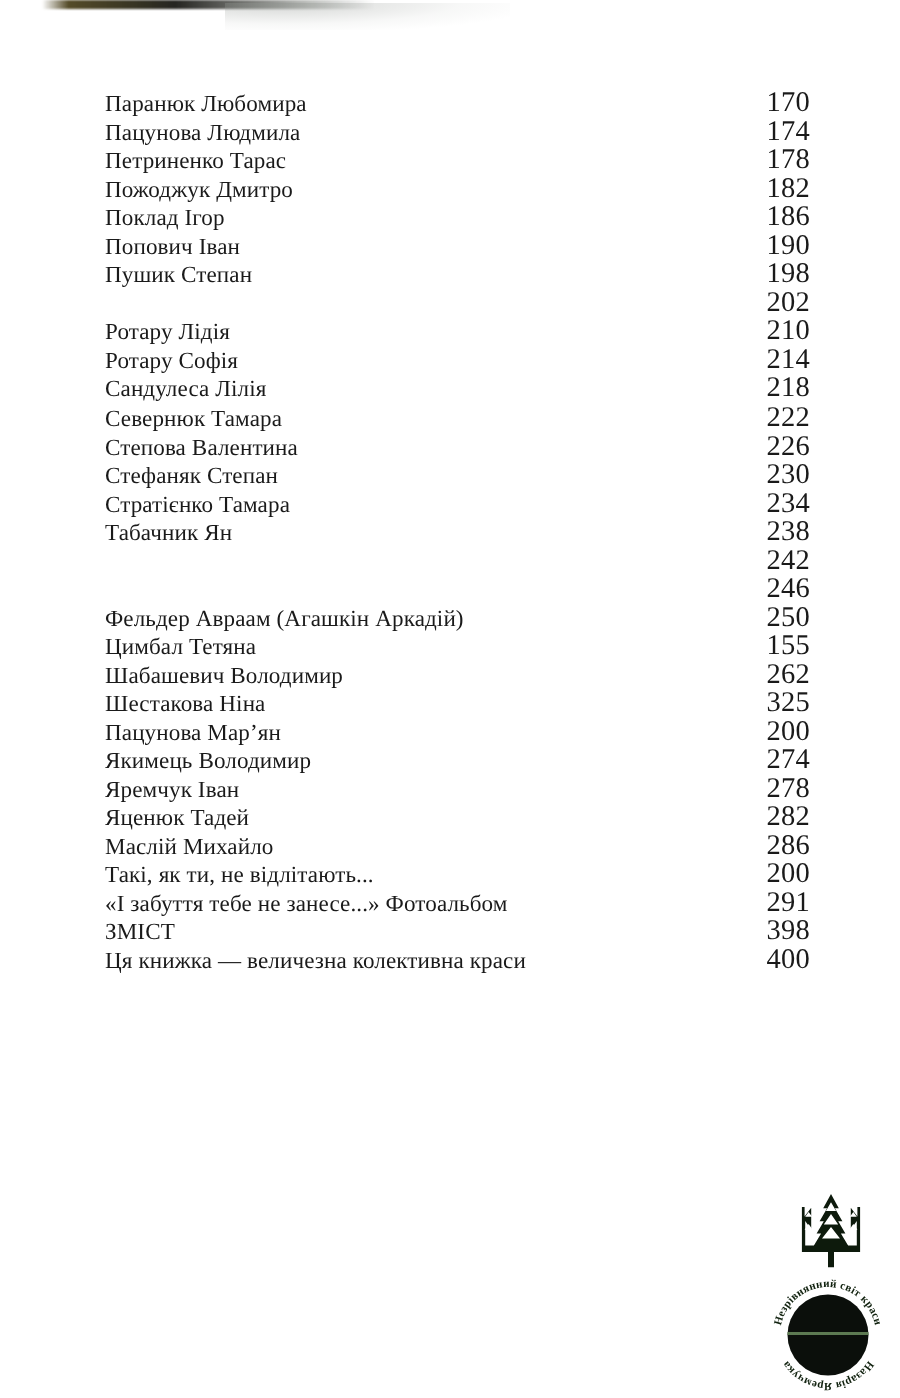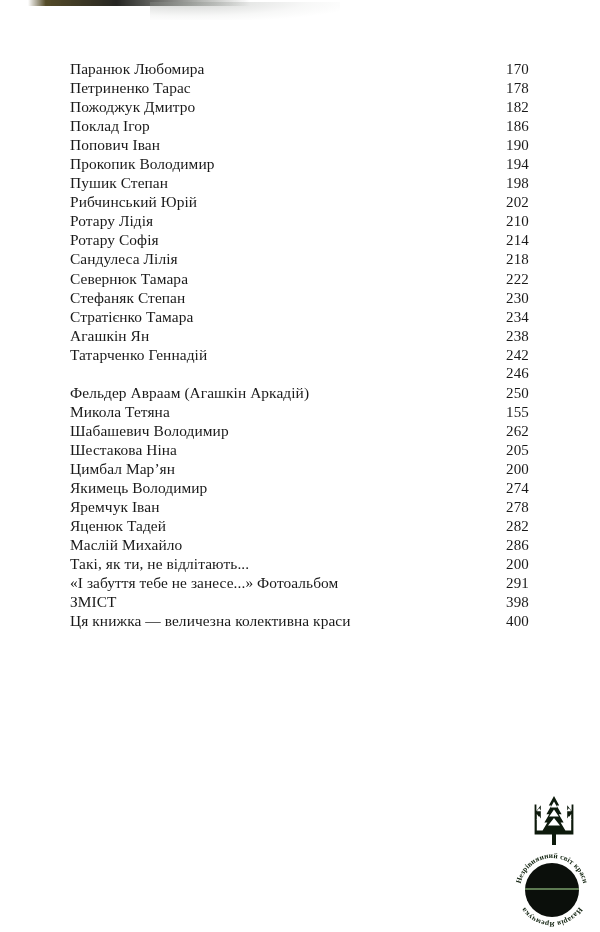--- a/index.html
+++ b/index.html
@@ -65,22 +65,22 @@
   .toc-title {
     flex: 0 1 auto;
     letter-spacing: 0.005em;
   }
   .toc-gap {
     flex: 1 1 auto;
   }
   .toc-page {
     flex: 0 0 auto;
     width: 34px;
-    text-align: left;
-    font-size: 15px;
+    text-align: right;
+    font-size: 19px;
     font-variant-numeric: oldstyle-nums;
     font-feature-settings: "onum" 1;
     letter-spacing: 0.01em;
   }
 
   
   .logo {
     position: absolute;
     left: 508px;
     top: 795px;
@@ -139,51 +139,50 @@
 <div class="scan-edge"></div>
 <div class="scan-edge-soft"></div>
 
 <div class="toc" id="toc">
     <div class="toc-row">
       <span class="toc-title">Паранюк Любомира</span>
       <span class="toc-gap"></span>
       <span class="toc-page">170</span>
     </div>
     <div class="toc-row">
+      <span class="toc-title">Пацунова Людмила</span>
+      <span class="toc-gap"></span>
+      <span class="toc-page">174</span>
+    </div>
+    <div class="toc-row">
       <span class="toc-title">Петриненко Тарас</span>
       <span class="toc-gap"></span>
       <span class="toc-page">178</span>
     </div>
     <div class="toc-row">
       <span class="toc-title">Пожоджук Дмитро</span>
       <span class="toc-gap"></span>
       <span class="toc-page">182</span>
     </div>
     <div class="toc-row">
       <span class="toc-title">Поклад Ігор</span>
       <span class="toc-gap"></span>
       <span class="toc-page">186</span>
     </div>
     <div class="toc-row">
       <span class="toc-title">Попович Іван</span>
       <span class="toc-gap"></span>
       <span class="toc-page">190</span>
     </div>
     <div class="toc-row">
-      <span class="toc-title">Прокопик Володимир</span>
-      <span class="toc-gap"></span>
-      <span class="toc-page">194</span>
-    </div>
-    <div class="toc-row">
       <span class="toc-title">Пушик Степан</span>
       <span class="toc-gap"></span>
       <span class="toc-page">198</span>
     </div>
     <div class="toc-row">
-      <span class="toc-title">Рибчинський Юрій</span>
       <span class="toc-gap"></span>
       <span class="toc-page">202</span>
     </div>
     <div class="toc-row">
       <span class="toc-title">Ротару Лідія</span>
       <span class="toc-gap"></span>
       <span class="toc-page">210</span>
     </div>
     <div class="toc-row">
       <span class="toc-title">Ротару Софія</span>
@@ -194,65 +193,69 @@
       <span class="toc-title">Сандулеса Лілія</span>
       <span class="toc-gap"></span>
       <span class="toc-page">218</span>
     </div>
     <div class="toc-row">
       <span class="toc-title">Севернюк Тамара</span>
       <span class="toc-gap"></span>
       <span class="toc-page">222</span>
     </div>
     <div class="toc-row">
+      <span class="toc-title">Степова Валентина</span>
+      <span class="toc-gap"></span>
+      <span class="toc-page">226</span>
+    </div>
+    <div class="toc-row">
       <span class="toc-title">Стефаняк Степан</span>
       <span class="toc-gap"></span>
       <span class="toc-page">230</span>
     </div>
     <div class="toc-row">
       <span class="toc-title">Стратієнко Тамара</span>
       <span class="toc-gap"></span>
       <span class="toc-page">234</span>
     </div>
     <div class="toc-row">
-      <span class="toc-title">Агашкін Ян</span>
+      <span class="toc-title">Табачник Ян</span>
       <span class="toc-gap"></span>
       <span class="toc-page">238</span>
     </div>
     <div class="toc-row">
-      <span class="toc-title">Татарченко Геннадій</span>
       <span class="toc-gap"></span>
       <span class="toc-page">242</span>
     </div>
     <div class="toc-row">
       <span class="toc-gap"></span>
       <span class="toc-page">246</span>
     </div>
     <div class="toc-row">
       <span class="toc-title">Фельдер Авраам (Агашкін Аркадій)</span>
       <span class="toc-gap"></span>
       <span class="toc-page">250</span>
     </div>
     <div class="toc-row">
-      <span class="toc-title">Микола Тетяна</span>
+      <span class="toc-title">Цимбал Тетяна</span>
       <span class="toc-gap"></span>
       <span class="toc-page">155</span>
     </div>
     <div class="toc-row">
       <span class="toc-title">Шабашевич Володимир</span>
       <span class="toc-gap"></span>
       <span class="toc-page">262</span>
     </div>
     <div class="toc-row">
       <span class="toc-title">Шестакова Ніна</span>
       <span class="toc-gap"></span>
-      <span class="toc-page">205</span>
-    </div>
-    <div class="toc-row">
-      <span class="toc-title">Цимбал Мар’ян</span>
+      <span class="toc-page">325</span>
+    </div>
+    <div class="toc-row">
+      <span class="toc-title">Пацунова Мар’ян</span>
       <span class="toc-gap"></span>
       <span class="toc-page">200</span>
     </div>
     <div class="toc-row">
       <span class="toc-title">Якимець Володимир</span>
       <span class="toc-gap"></span>
       <span class="toc-page">274</span>
     </div>
     <div class="toc-row">
       <span class="toc-title">Яремчук Іван</span>

